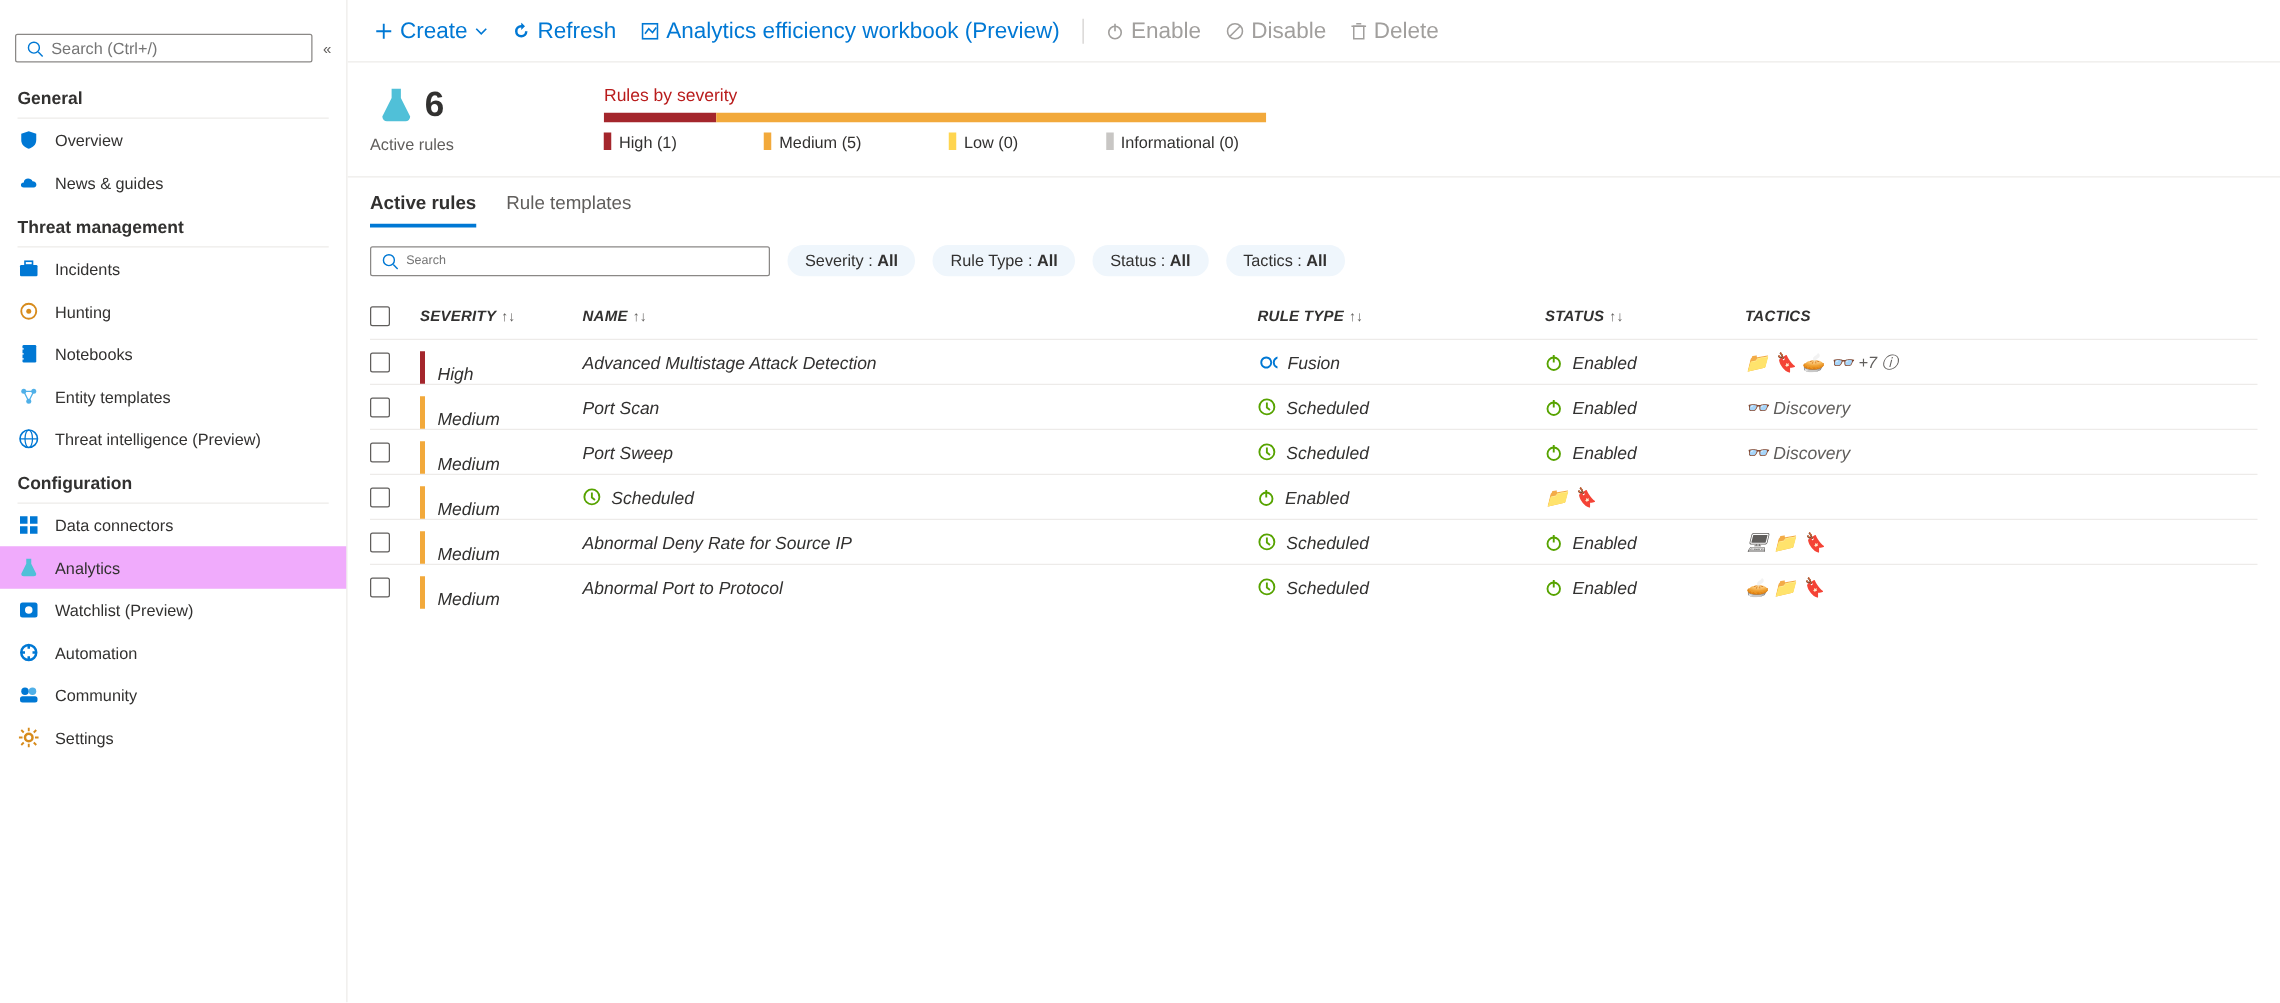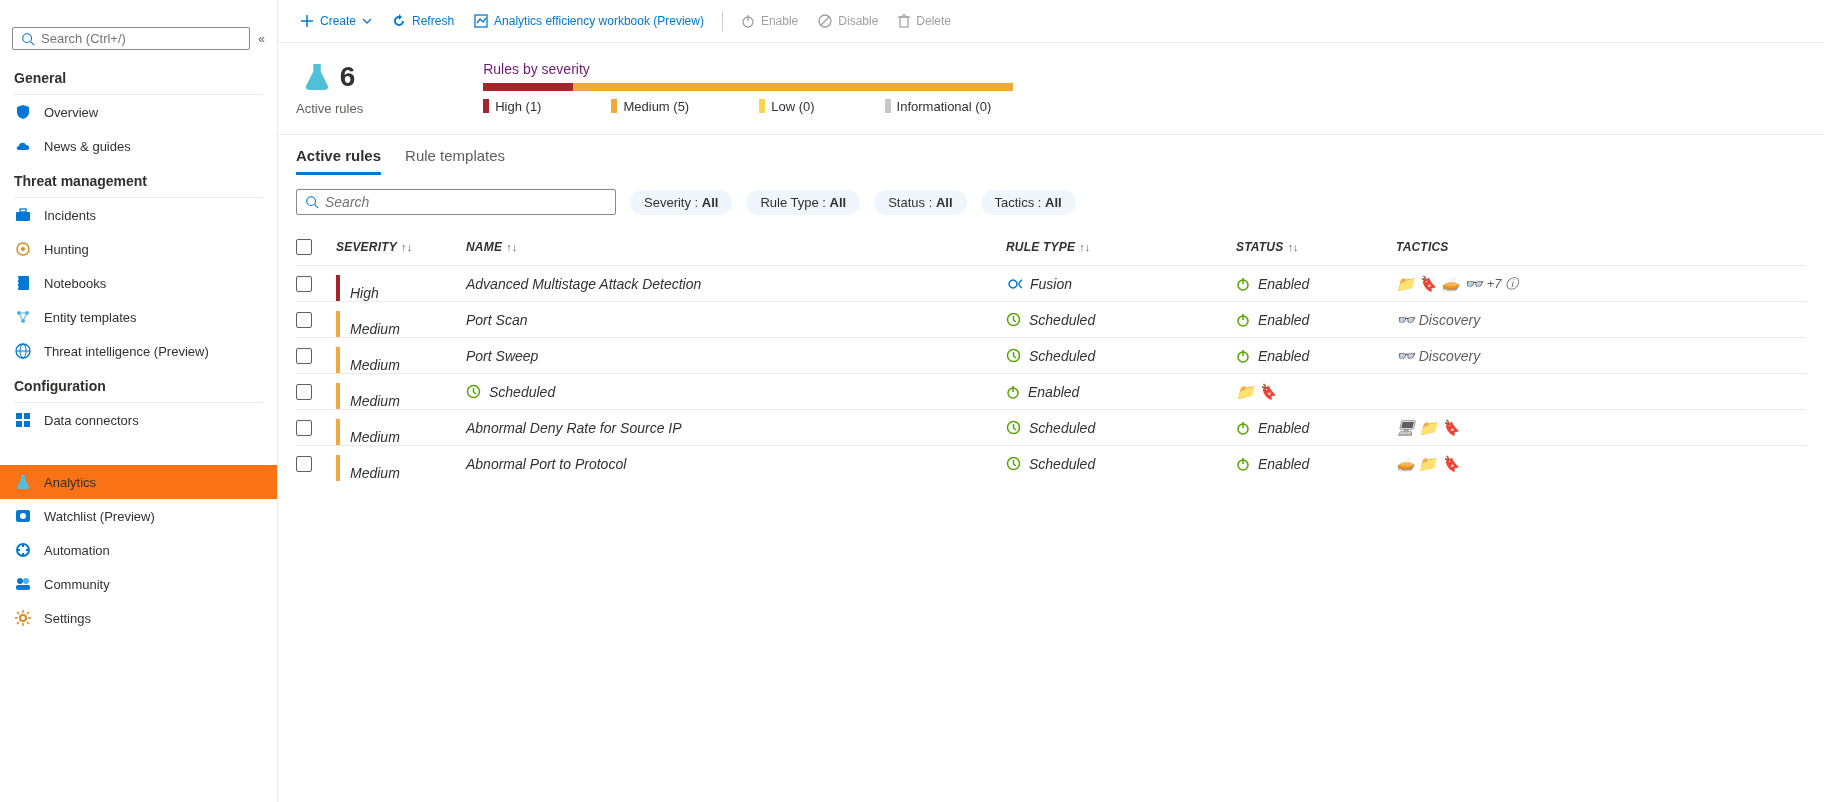--- a/index.html
+++ b/index.html
@@ -5,54 +5,54 @@
 * { box-sizing: border-box; margin: 0; padding: 0; }
 body { font-family: "Segoe UI", -apple-system, sans-serif; font-size: 13px; color: #323130; background: #fff; display: flex; width: 1824px; height: 802px; overflow: hidden; }
 .sidebar { width: 278px; flex-shrink: 0; border-right: 1px solid #edebe9; padding: 10px 0; }
 .search-row { display: flex; align-items: center; padding: 17px 12px 10px 12px; gap: 8px; }
 .search-box { flex: 1; display: flex; align-items: center; border: 1px solid #8a8886; border-radius: 2px; padding: 3px 8px; color: #605e5c; gap: 6px; }
 .search-box input { border: none; outline: none; font-size: 13px; flex: 1; color: #605e5c; background: transparent; }
 .collapse-btn { color: #605e5c; cursor: pointer; font-size: 12px; }
 .section-header { font-weight: 600; color: #323130; padding: 10px 14px 6px 14px; font-size: 14px; }
 .section-rule { border-top: 1px solid #edebe9; margin: 2px 14px 0 14px; }
 .nav-item { display: flex; align-items: center; gap: 12px; padding: 8px 14px; cursor: pointer; color: #323130; }
-.nav-item.active { background: #f97316; margin-top: 28px; }
+.nav-item.active { background: #f0abfc; }
 .nav-icon { width: 18px; height: 18px; display: inline-flex; align-items: center; justify-content: center; font-size: 15px; }
 
 .main { flex: 1; display: flex; flex-direction: column; overflow: auto; }
 .toolbar { display: flex; align-items: center; gap: 4px; padding: 10px 14px; border-bottom: 1px solid #edebe9; color: #323130; }
-.tb-btn { display: inline-flex; align-items: center; gap: 6px; padding: 4px 8px; cursor: pointer; color: #0078d4; font-size: 12px; }
+.tb-btn { display: inline-flex; align-items: center; gap: 6px; padding: 4px 8px; cursor: pointer; color: #0078d4; font-size: 18px; }
 .tb-btn.disabled { color: #a19f9d; cursor: default; }
 .tb-sep { width: 1px; height: 20px; background: #d2d0ce; margin: 0 6px; }
 
 .summary { display: flex; align-items: flex-start; padding: 18px 30px 18px 18px; gap: 120px; border-bottom: 1px solid #edebe9; }
 .active-count { display: flex; align-items: center; gap: 8px; flex-direction: column; text-align: center; }
 .active-count-row { display: flex; align-items: center; gap: 10px; }
 .active-num { font-size: 28px; font-weight: 600; }
 .active-label { font-size: 13px; color: #605e5c; }
 
 .sev-block { flex: 1; max-width: 560px; }
-.sev-title { font-size: 14px; color: #701a75; margin-bottom: 6px; }
+.sev-title { font-size: 14px; color: #b91c1c; margin-bottom: 6px; }
 .sev-bar { display: flex; height: 8px; width: 530px; border-radius: 0; overflow: hidden; margin-bottom: 8px; }
 .sev-seg-high { background: #a4262c; }
 .sev-seg-med { background: #f2a93b; }
 .sev-legend { display: flex; gap: 70px; font-size: 13px; color: #323130; text-align: right; }
 .sev-legend span::before { content: ""; display: inline-block; width: 6px; height: 14px; margin-right: 6px; vertical-align: -2px; }
 .lg-high::before { background: #a4262c; }
 .lg-med::before { background: #f2a93b; }
 .lg-low::before { background: #ffd54f; }
 .lg-info::before { background: #c8c6c4; }
 
 .tabs { display: flex; gap: 24px; padding: 12px 18px 0 18px; font-size: 15px; }
 .tab { padding-bottom: 8px; cursor: pointer; color: #605e5c; }
 .tab.active { color: #323130; font-weight: 600; border-bottom: 3px solid #0078d4; }
 
 .filter-row { display: flex; align-items: center; gap: 14px; padding: 14px 18px; }
 .table-search { display: flex; align-items: center; border: 1px solid #8a8886; border-radius: 2px; padding: 4px 8px; width: 320px; gap: 6px; }
-.table-search input { border: none; outline: none; font-size: 14px; flex: 1; background: transparent; font-style: italic; }
+.table-search input { border: none; outline: none; font-size: 10px; flex: 1; background: transparent; }
 .pill { background: #eff6fc; border-radius: 16px; padding: 5px 14px; font-size: 13px; color: #323130; cursor: pointer; }
 .pill b { font-weight: 600; }
 
 .grid { padding: 0 18px; font-style: italic; }
 .grid-head, .grid-row { display: grid; grid-template-columns: 40px 130px 540px 230px 160px 200px; align-items: center; min-height: 36px; }
 .grid-head { font-size: 12px; font-weight: 600; color: #323130; text-transform: uppercase; letter-spacing: 0.2px; padding: 8px 0; }
 .sort-ic { color: #605e5c; font-size: 11px; margin-left: 4px; }
 .grid-row { border-top: 1px solid #edebe9; font-size: 14px; }
 .chk { width: 16px; height: 16px; border: 1px solid #605e5c; border-radius: 2px; cursor: pointer; background: #fff; }
 .sev-cell { display: flex; align-items: flex-end; gap: 10px; height: 100%; }

